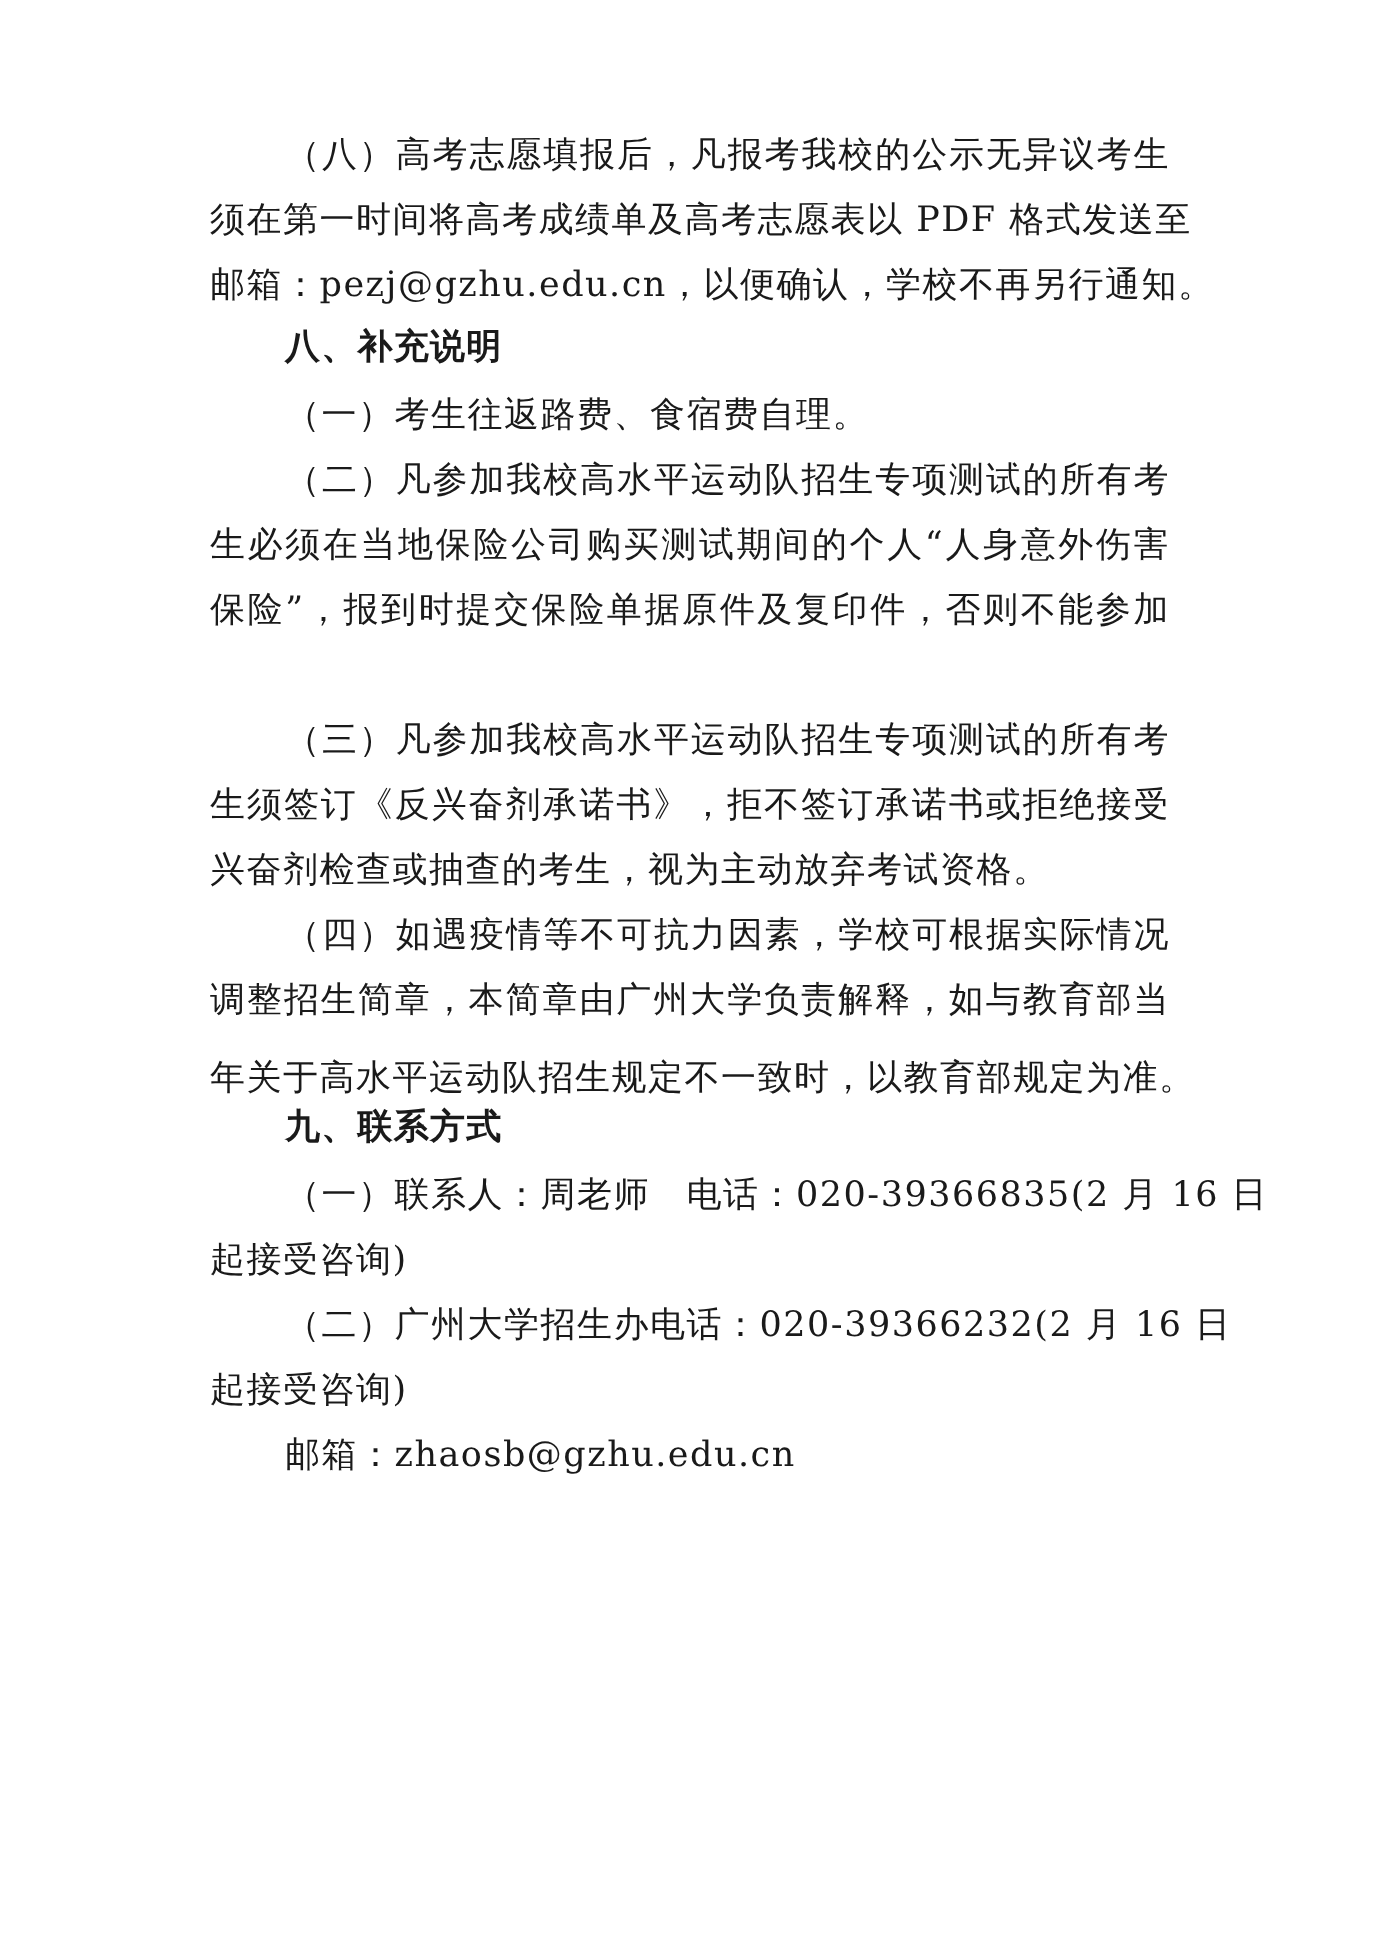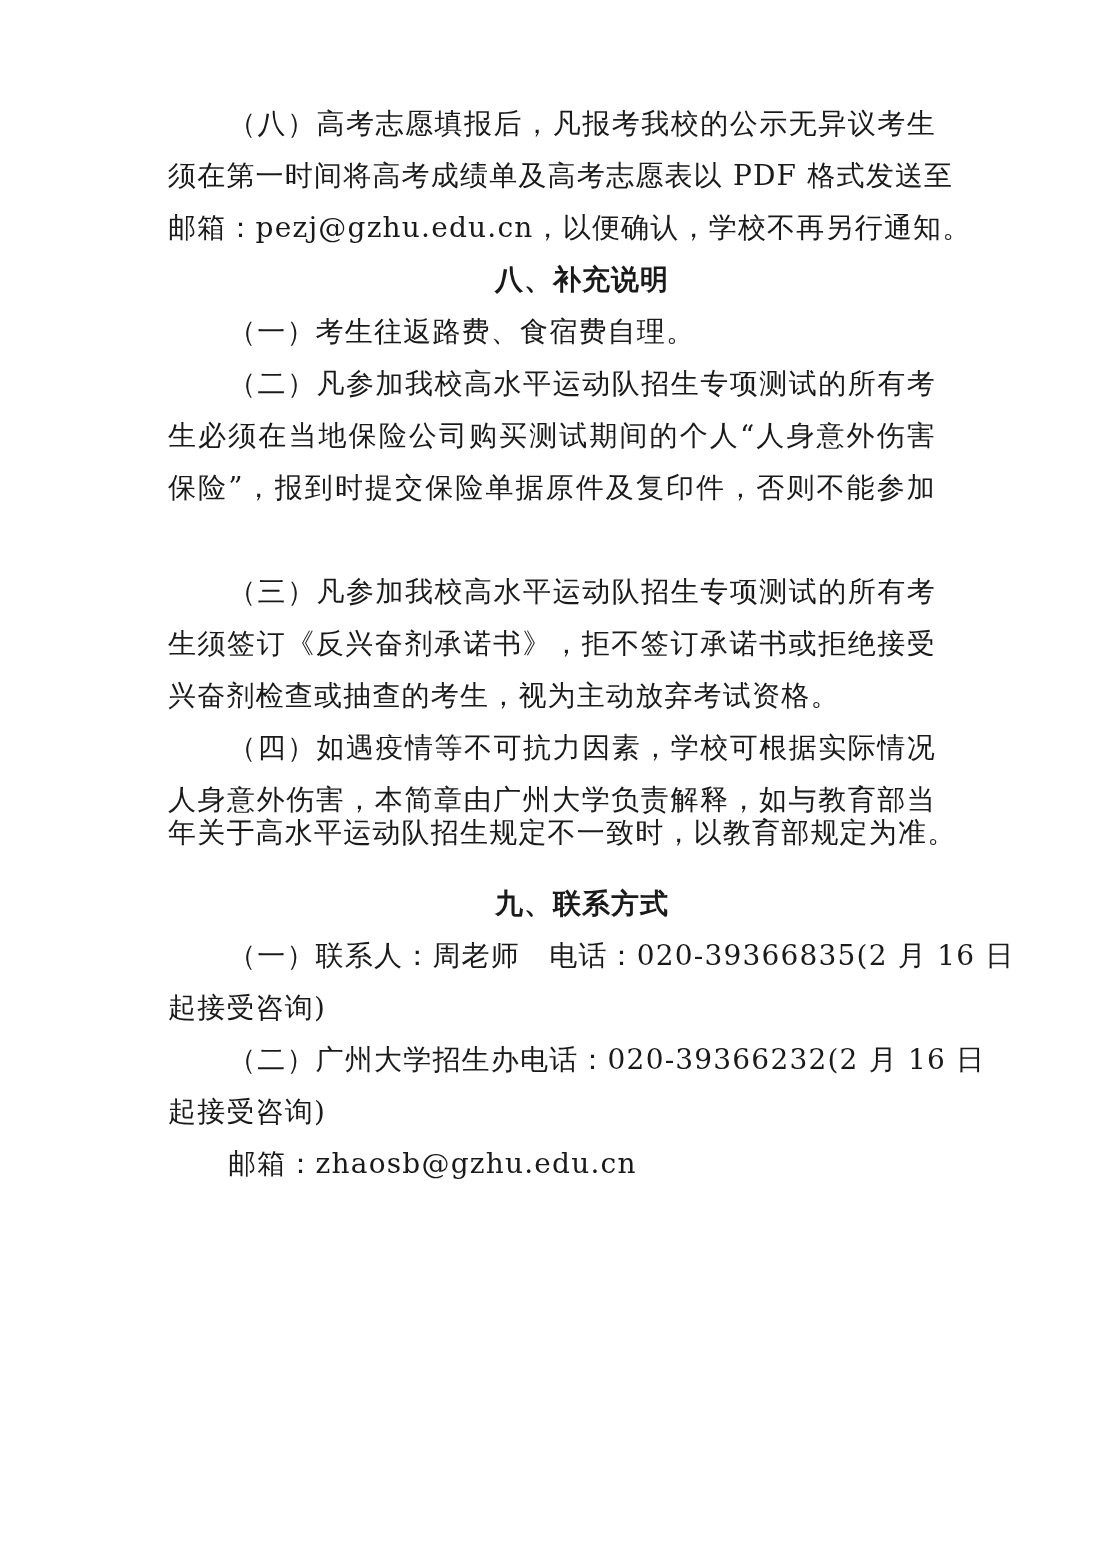--- a/index.html
+++ b/index.html
@@ -35,24 +35,23 @@
     }
     .line.indent {
       left: 228px;
       width: 708px;
     }
     .line.justify {
       text-align: justify;
       text-align-last: justify;
     }
     .heading {
-      font-family: Liberation Serif, serif;
+      font-family: Liberation Mono, monospace;
       font-weight: bold;
       letter-spacing: 1px;
-      text-align: center;
     }
   </style>
 </head>
 <body>
 
 <div class="page">
 
   <div class="line indent justify" style="top:98px">（八）高考志愿填报后，凡报考我校的公示无异议考生</div>
   <div class="line justify" style="top:150px">须在第一时间将高考成绩单及高考志愿表以 PDF 格式发送至</div>
   <div class="line justify" style="top:202px">邮箱：pezj@gzhu.edu.cn，以便确认，学校不再另行通知。</div>
@@ -63,22 +62,22 @@
 
   <div class="line justify" style="top:410px">生必须在当地保险公司购买测试期间的个人“人身意外伤害</div>
   <div class="line indent justify" style="top:358px">（二）凡参加我校高水平运动队招生专项测试的所有考</div>
   <div class="line justify" style="top:462px">保险”，报到时提交保险单据原件及复印件，否则不能参加</div>
 
   <div class="line indent justify" style="top:566px">（三）凡参加我校高水平运动队招生专项测试的所有考</div>
   <div class="line" style="top:670px">兴奋剂检查或抽查的考生，视为主动放弃考试资格。</div>
   <div class="line justify" style="top:618px">生须签订《反兴奋剂承诺书》，拒不签订承诺书或拒绝接受</div>
 
   <div class="line indent justify" style="top:722px">（四）如遇疫情等不可抗力因素，学校可根据实际情况</div>
-  <div class="line justify" style="top:774px">人身意外伤害，本简章由广州大学负责解释，如与教育部当</div>
-  <div class="line justify" style="top:807px">年关于高水平运动队招生规定不一致时，以教育部规定为准。</div>
+  <div class="line justify" style="top:774px">调整招生简章，本简章由广州大学负责解释，如与教育部当</div>
+  <div class="line justify" style="top:836px">年关于高水平运动队招生规定不一致时，以教育部规定为准。</div>
 
   <div class="line indent heading" style="top:878px">九、联系方式</div>
 
   <div class="line indent justify" style="top:930px">（一）联系人：周老师　电话：020-39366835(2 月 16 日</div>
   <div class="line" style="top:982px">起接受咨询)</div>
 
   <div class="line indent justify" style="top:1034px">（二）广州大学招生办电话：020-39366232(2 月 16 日</div>
   <div class="line" style="top:1086px">起接受咨询)</div>
 
   <div class="line indent" style="top:1138px">邮箱：zhaosb@gzhu.edu.cn</div>

